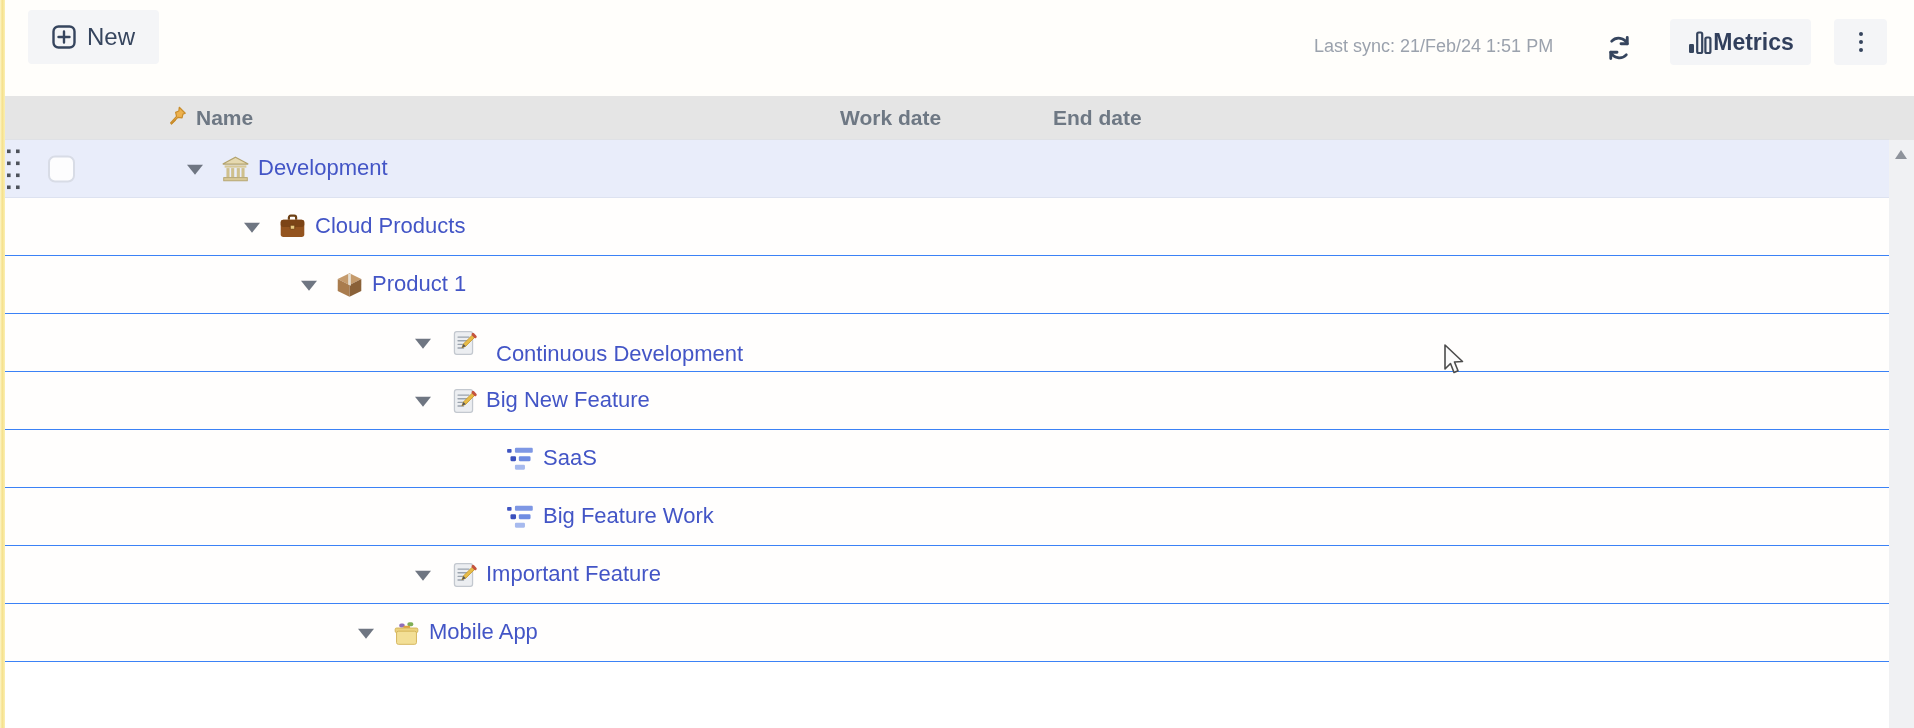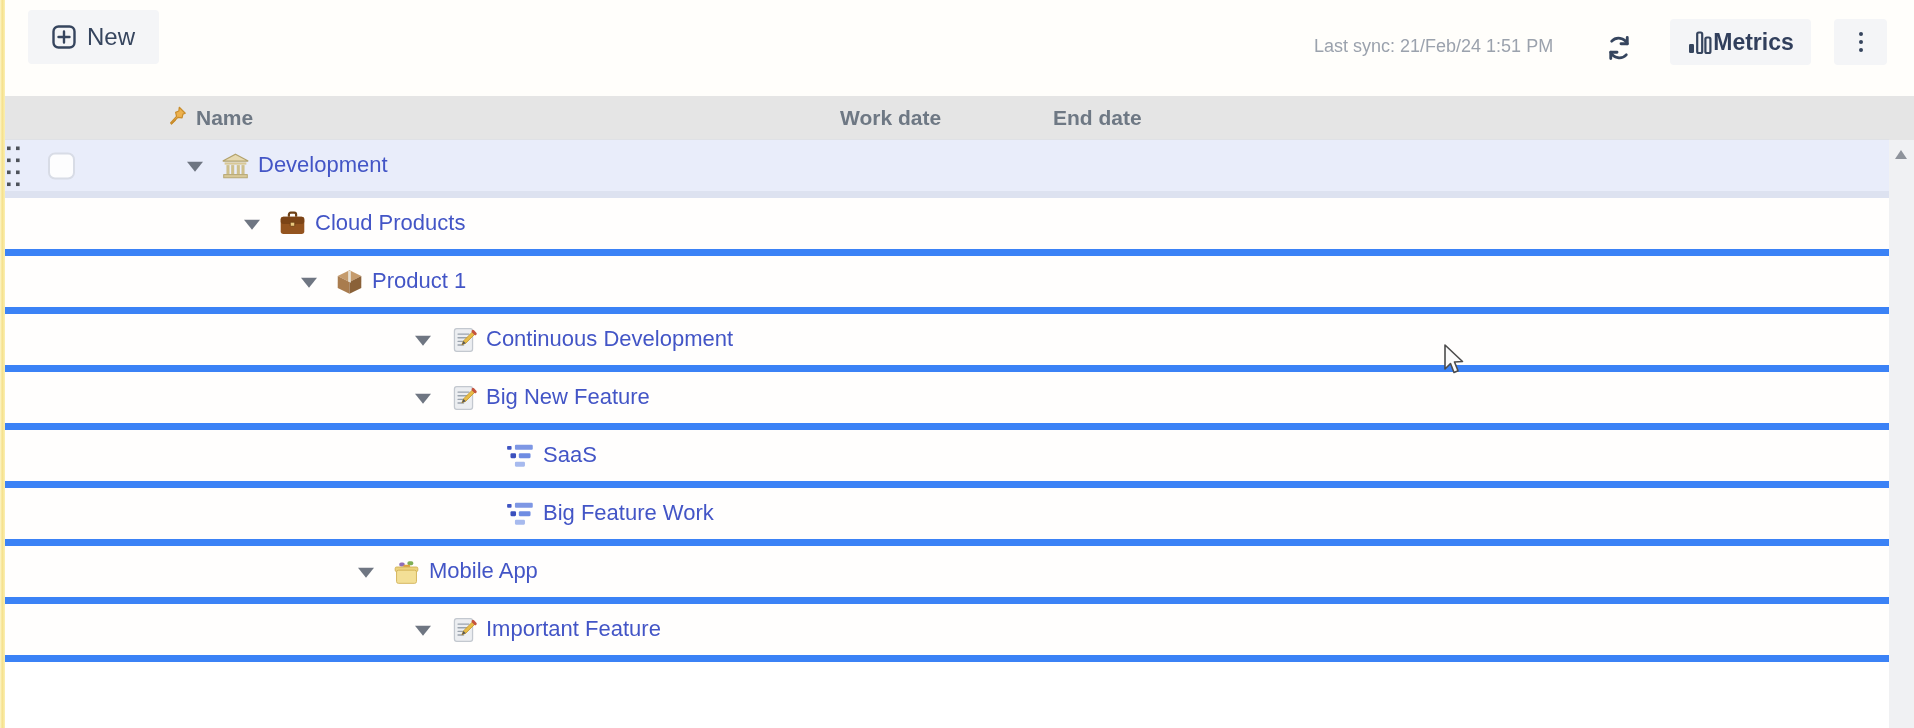--- a/index.html
+++ b/index.html
@@ -36,21 +36,21 @@
   .mini-chart { position:absolute; left:1892px; top:107px; width:30px; height:34px; }
 
   
   .scrollbar { position:absolute; left:1889px; top:140px; width:25px; height:588px; background:#f0f1f3; }
   .scroll-up { position:absolute; left:6px; top:10px; width:0; height:0;
     border-left:6.5px solid transparent; border-right:6.5px solid transparent;
     border-bottom:9px solid #8e939b; cursor:pointer; }
 
   
   .rows { position:absolute; left:0; top:140px; width:1889px; }
-  .row { position:relative; height:58px; background:#fffefd; border-bottom:7px solid #3b82f6; cursor:pointer; }
+  .row { position:relative; height:58px; background:#fffefd; border-bottom:1px solid #3b82f6; cursor:pointer; }
   .row.selected { background:#e9edfa; border-bottom-color:#dde2f0; }
   .row.hover    { background:#eeeeef; border-bottom-color:#e2e2e4; }
   .handle { position:absolute; left:6px; top:50%; transform:translateY(-50%); cursor:grab; }
   .checkbox { position:absolute; left:48px; top:50%; transform:translateY(-50%);
     width:27px; height:27px; background:#fdfdfe; border:2px solid #d8dce6; border-radius:7px; cursor:pointer; }
   .twisty { position:absolute; top:50%; transform:translateY(-42%); width:0; height:0; cursor:pointer;
     border-left:8.5px solid transparent; border-right:8.5px solid transparent; border-top:10.5px solid #6f7682; }
   .tree-icon { position:absolute; top:50%; transform:translateY(-50%); width:29px; height:29px; }
   .row-label { position:absolute; top:50%; transform:translateY(-52%);
     font-size:22px; color:#4355c6; white-space:nowrap; }
@@ -211,21 +211,21 @@
     <span class="row-label" style="left: 372px;">Product 1</span>
   </div>
 
 
   <div class="row">
 
     <span class="twisty" style="left: 415px;"></span>
     <svg class="tree-icon" style="left: 449px;">
         <use href="#sym-memo"></use>
       </svg>
-    <span class="row-label" style="left: 486px;">Continuous Development</span>
+    <span class="row-label" style="left: 496px; margin-top: 12px;">Continuous Development</span>
   </div>
 
   <div class="row">
 
     <span class="twisty" style="left: 415px;"></span>
     <svg class="tree-icon" style="left: 449px;">
         <use href="#sym-memo"></use>
       </svg>
     <span class="row-label" style="left: 486px;">Big New Feature</span>
   </div>
@@ -241,35 +241,35 @@
   <div class="row">
 
     <svg class="tree-icon" style="left: 506px;">
         <use href="#sym-epicbars"></use>
       </svg>
     <span class="row-label" style="left: 543px;">Big Feature Work</span>
   </div>
 
   <div class="row">
 
+    <span class="twisty" style="left: 415px;"></span>
+    <svg class="tree-icon" style="left: 449px;">
+        <use href="#sym-memo"></use>
+      </svg>
+    <span class="row-label" style="left: 486px;">Important Feature</span>
+  </div>
+
+  <div class="row">
+
     <span class="twisty" style="left: 358px;"></span>
     <svg class="tree-icon" style="left: 392px;">
         <use href="#sym-cardbox"></use>
       </svg>
     <span class="row-label" style="left: 429px;">Mobile App</span>
   </div>
-
-  <div class="row">
-
-    <span class="twisty" style="left: 415px;"></span>
-    <svg class="tree-icon" style="left: 449px;">
-        <use href="#sym-memo"></use>
-      </svg>
-    <span class="row-label" style="left: 486px;">Important Feature</span>
-  </div>
 </div>
 
 <div class="scrollbar">
   <div class="scroll-up"></div>
 </div>
 
 <svg class="cursor" width="22" height="32">
     <use href="#sym-cursor"></use>
   </svg>
 

